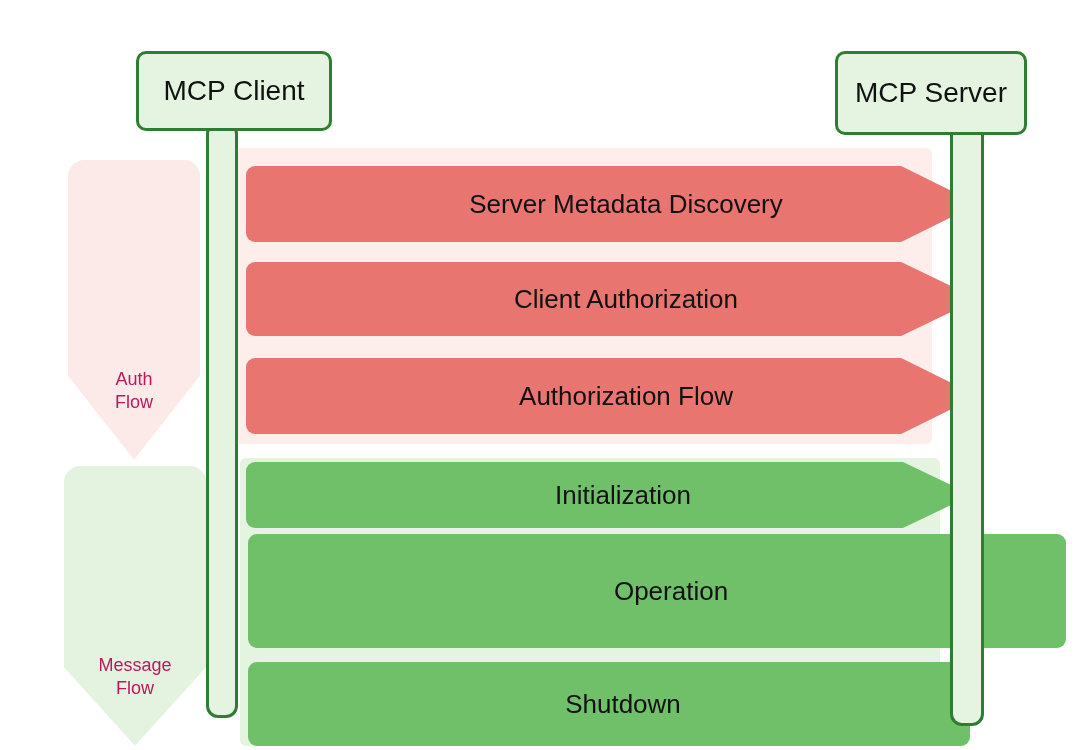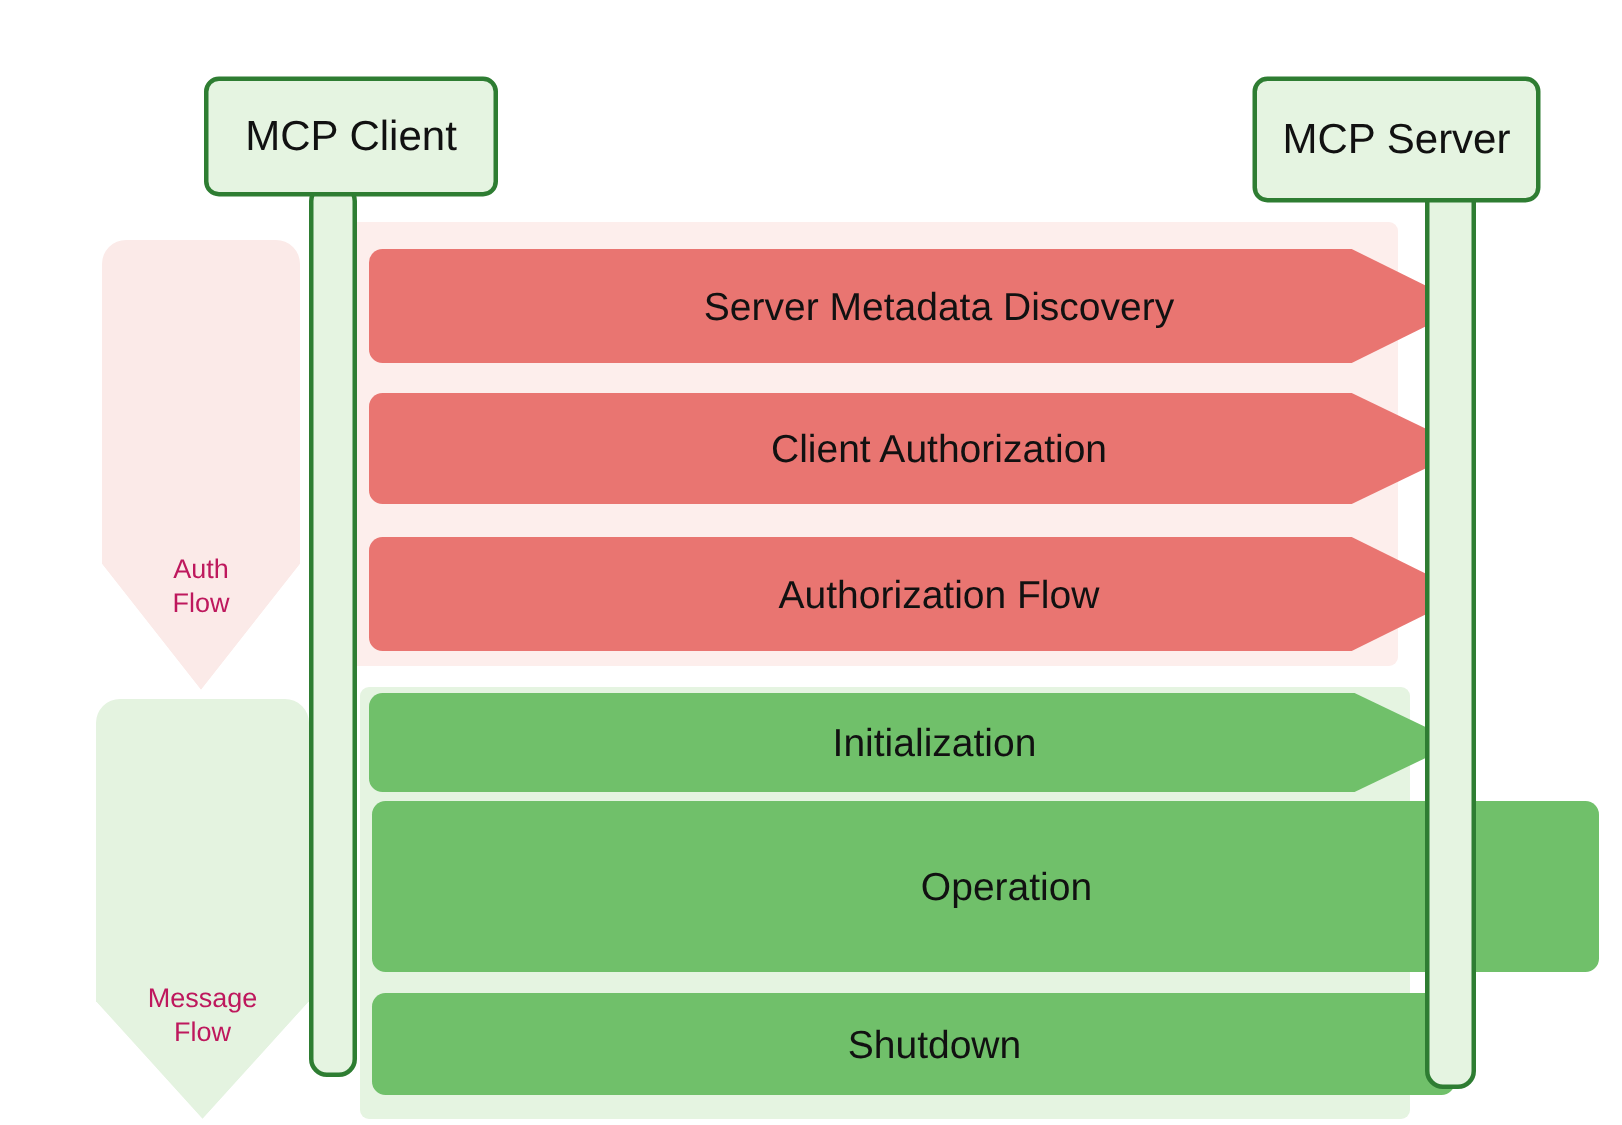--- a/index.html
+++ b/index.html
@@ -130,21 +130,21 @@
 
   .msg.red  .msg-body { background: #E97571; }
   .msg.green .msg-body { background: #70C06A; }
 
   
   #msg-0 { left: 246px; top: 166px; width: 704px; height: 76px; }
   #msg-1 { left: 246px; top: 262px; width: 704px; height: 74px; }
   #msg-2 { left: 246px; top: 358px; width: 704px; height: 76px; }
   #msg-3 { left: 246px; top: 462px; width: 698px; height: 66px; }
   #msg-4 { left: 248px; top: 534px; width: 790px; height: 114px; align-items: center; }
-  #msg-5 { left: 248px; top: 662px; width: 694px; height: 68px; }
+  #msg-5 { left: 248px; top: 662px; width: 694px; height: 84px; }
 
   
   #msg-0 .msg-body,
   #msg-1 .msg-body,
   #msg-2 .msg-body {
     -webkit-clip-path: polygon(0% 0%, 89.5% 0%, 100% 50%, 89.5% 100%, 0% 100%);
     clip-path: polygon(0% 0%, 89.5% 0%, 100% 50%, 89.5% 100%, 0% 100%);
   }
   #msg-3 .msg-body {
     -webkit-clip-path: polygon(0% 0%, 90.5% 0%, 100% 50%, 90.5% 100%, 0% 100%);

